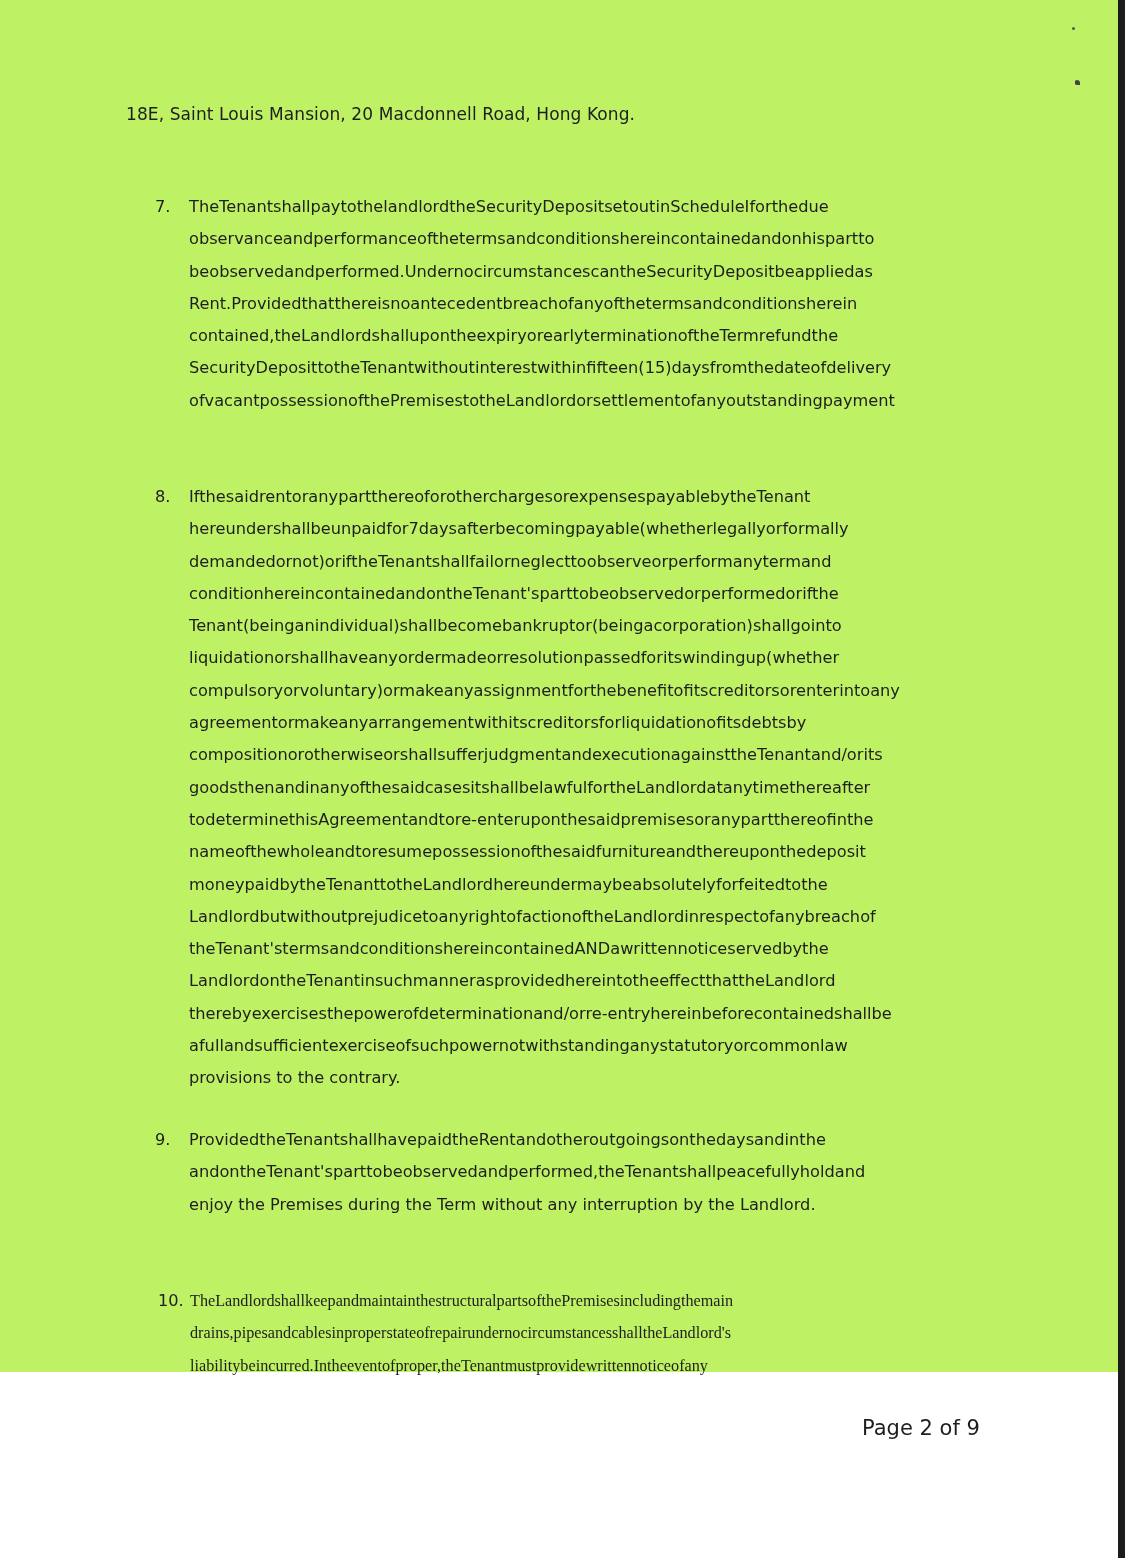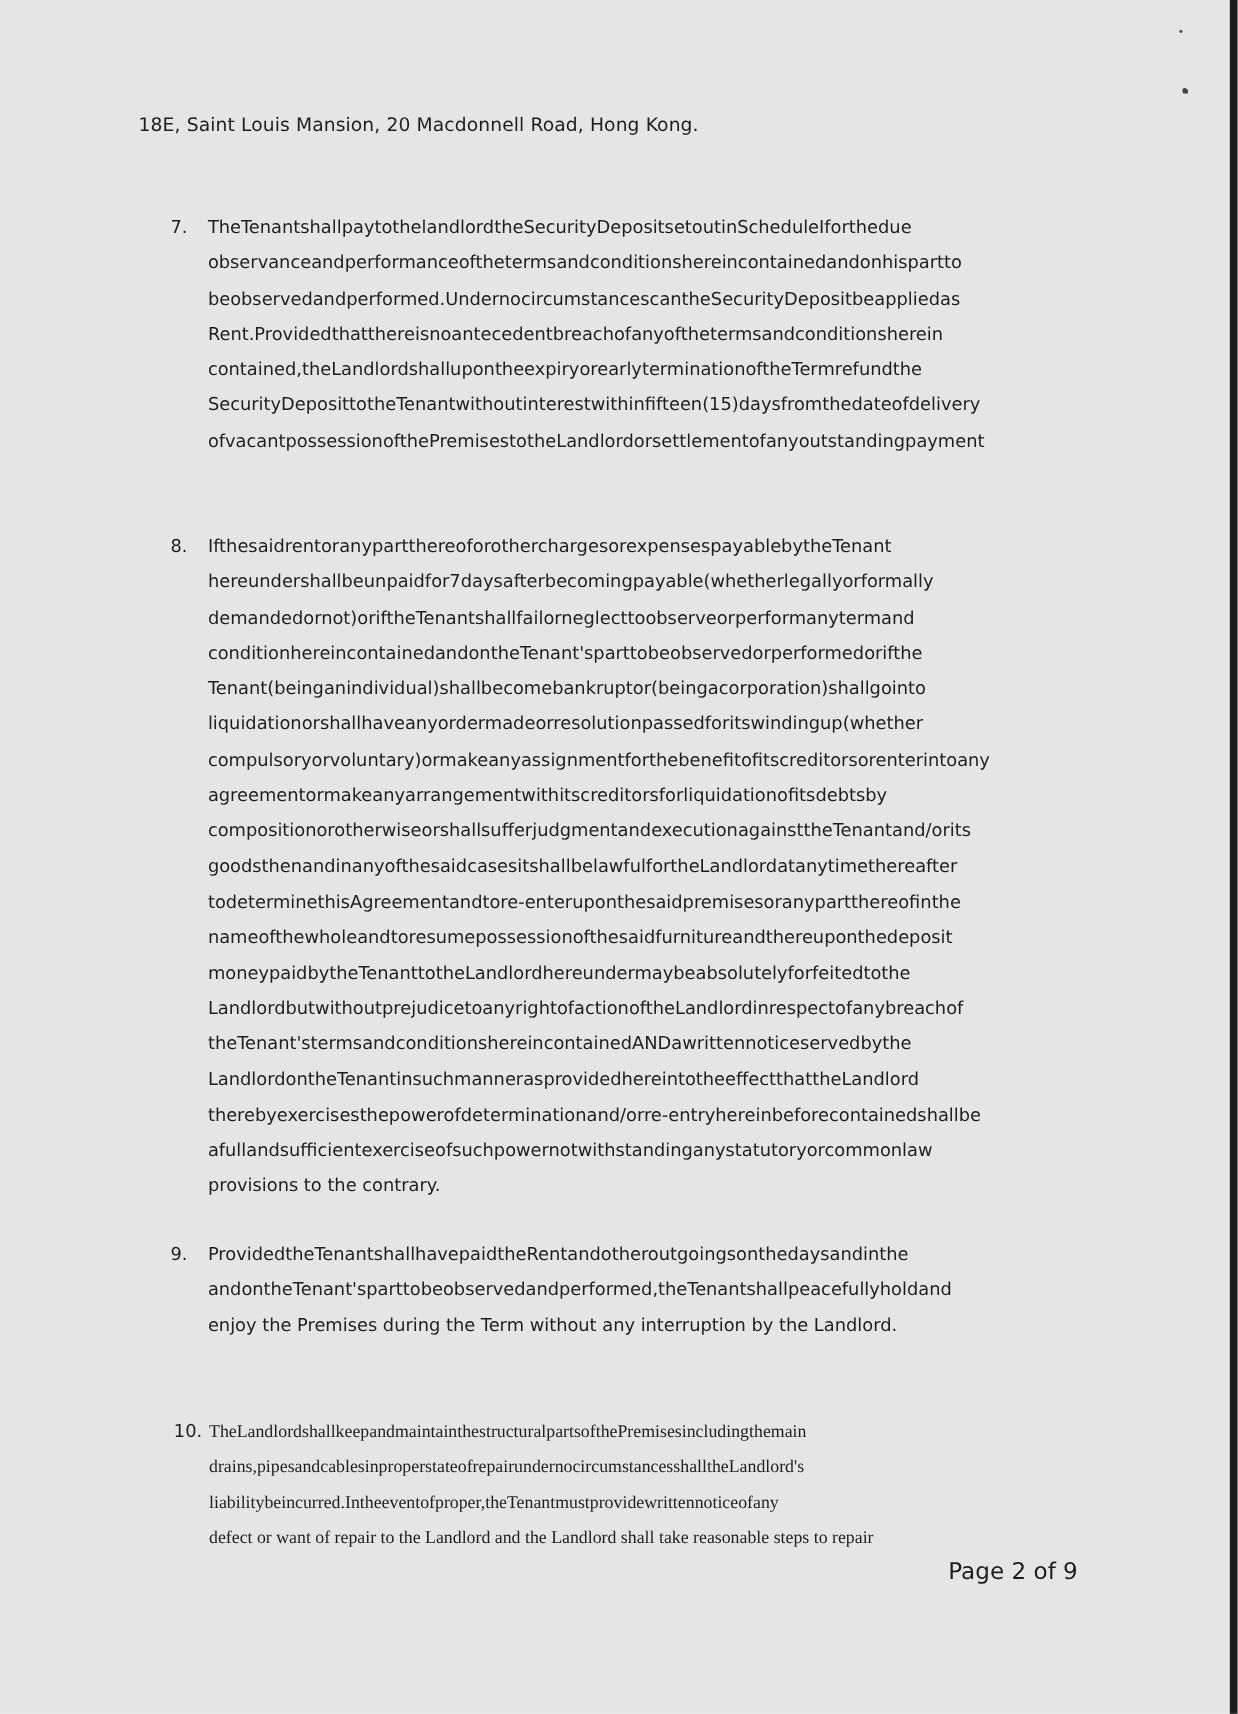--- a/index.html
+++ b/index.html
@@ -13,22 +13,22 @@
       overflow: hidden;
       background: #ffffff;
       font-family: "DejaVu Sans", sans-serif;
       color: #1e1e1e;
     }
     .page {
       position: absolute;
       left: 0;
       top: 0;
       width: 1118px;
-      height: 1558px;
-      background: #e5e5e5;
+      height: 1372px;
+      background: #bef264;
     }
     .right-edge {
       position: absolute;
       left: 1118px;
       top: 0;
       width: 7px;
       height: 1558px;
       background: #1c1c1c;
     }
     .speck {
@@ -141,18 +141,17 @@
   <div class="line jline"><span>Provided</span><span>the</span><span>Tenant</span><span>shall</span><span>have</span><span>paid</span><span>the</span><span>Rent</span><span>and</span><span>other</span><span>outgoings</span><span>on</span><span>the</span><span>days</span><span>and</span><span>in</span><span>the</span></div>
       <div class="line jline"><span>and</span><span>on</span><span>the</span><span>Tenant's</span><span>part</span><span>to</span><span>be</span><span>observed</span><span>and</span><span>performed,</span><span>the</span><span>Tenant</span><span>shall</span><span>peacefully</span><span>hold</span><span>and</span></div>
       <div class="line last">enjoy the Premises during the Term without any interruption by the Landlord.</div>
     </div>
 
   <div class="clause c10">
     <span class="num">10.</span>
   <div class="line jline"><span>The</span><span>Landlord</span><span>shall</span><span>keep</span><span>and</span><span>maintain</span><span>the</span><span>structural</span><span>parts</span><span>of</span><span>the</span><span>Premises</span><span>including</span><span>the</span><span>main</span></div>
       <div class="line jline"><span>drains,</span><span>pipes</span><span>and</span><span>cables</span><span>in</span><span>proper</span><span>state</span><span>of</span><span>repair</span><span>under</span><span>no</span><span>circumstances</span><span>shall</span><span>the</span><span>Landlord's</span></div>
       <div class="line jline"><span>liability</span><span>be</span><span>incurred.</span><span>In</span><span>the</span><span>event</span><span>of</span><span>proper,</span><span>the</span><span>Tenant</span><span>must</span><span>provide</span><span>written</span><span>notice</span><span>of</span><span>any</span></div>
-      <div class="line last">defect or want of repair to the Landlord and the Landlord shall take reasonable steps to repair</div>
     </div>
 
   <div class="page-number">Page 2 of 9</div>
 </div>
 <div class="right-edge"></div>
 
 </body></html>

